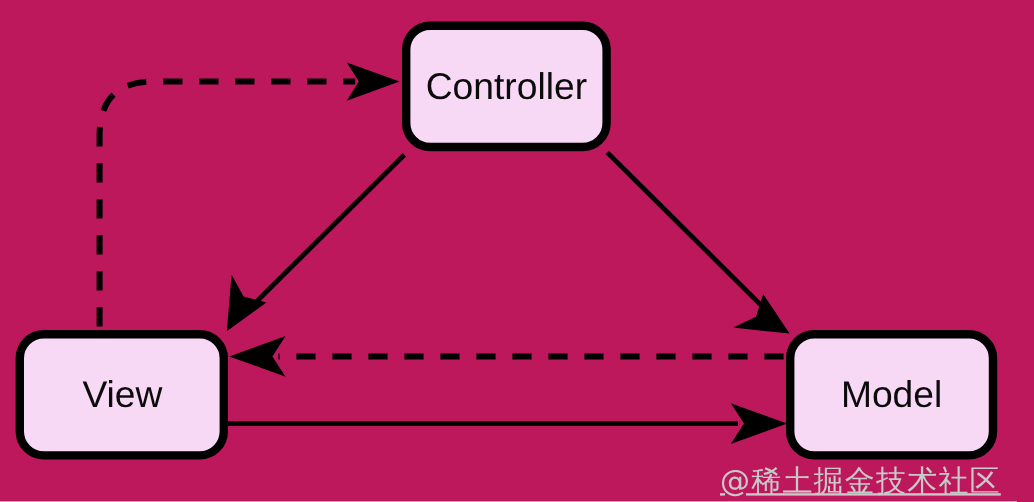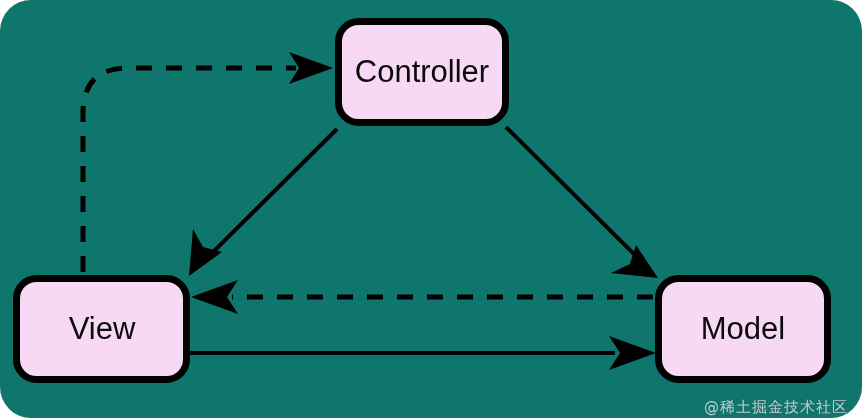--- a/index.html
+++ b/index.html
@@ -5,24 +5,23 @@
 <style>
   html, body {
     margin: 0;
     padding: 0;
     background: #ffffff;
   }
   #canvas {
     position: relative;
     width: 862px;
     height: 418px;
-    background: #0f766e;
+    background: #be185d;
     overflow: hidden;
     font-family: "Liberation Sans", "DejaVu Sans", sans-serif;
-    border-radius: 31px;
   }
   #diagram-svg {
     position: absolute;
     left: 0;
     top: 0;
     width: 862px;
     height: 418px;
   }
   .node-box {
     fill: #f7d8f5;
@@ -48,28 +47,29 @@
     stroke-width: 5;
     stroke-linecap: butt;
     stroke-dasharray: 16 14;
   }
   .arrow-head {
     fill: #000000;
     stroke: none;
   }
   .watermark {
     position: absolute;
-    right: 14px;
+    right: 28px;
     bottom: 1px;
     color: #c9c9c9;
     font-family: "DejaVu Sans", "Liberation Sans", sans-serif;
-    font-size: 15px;
+    font-size: 25px;
     letter-spacing: 1px;
     white-space: nowrap;
     user-select: none;
+    text-decoration: underline;
   }
 </style>
 </head>
 <body>
 
 <div id="canvas">
 
   <svg id="diagram-svg" viewBox="0 0 862 418">
 
     <g>

